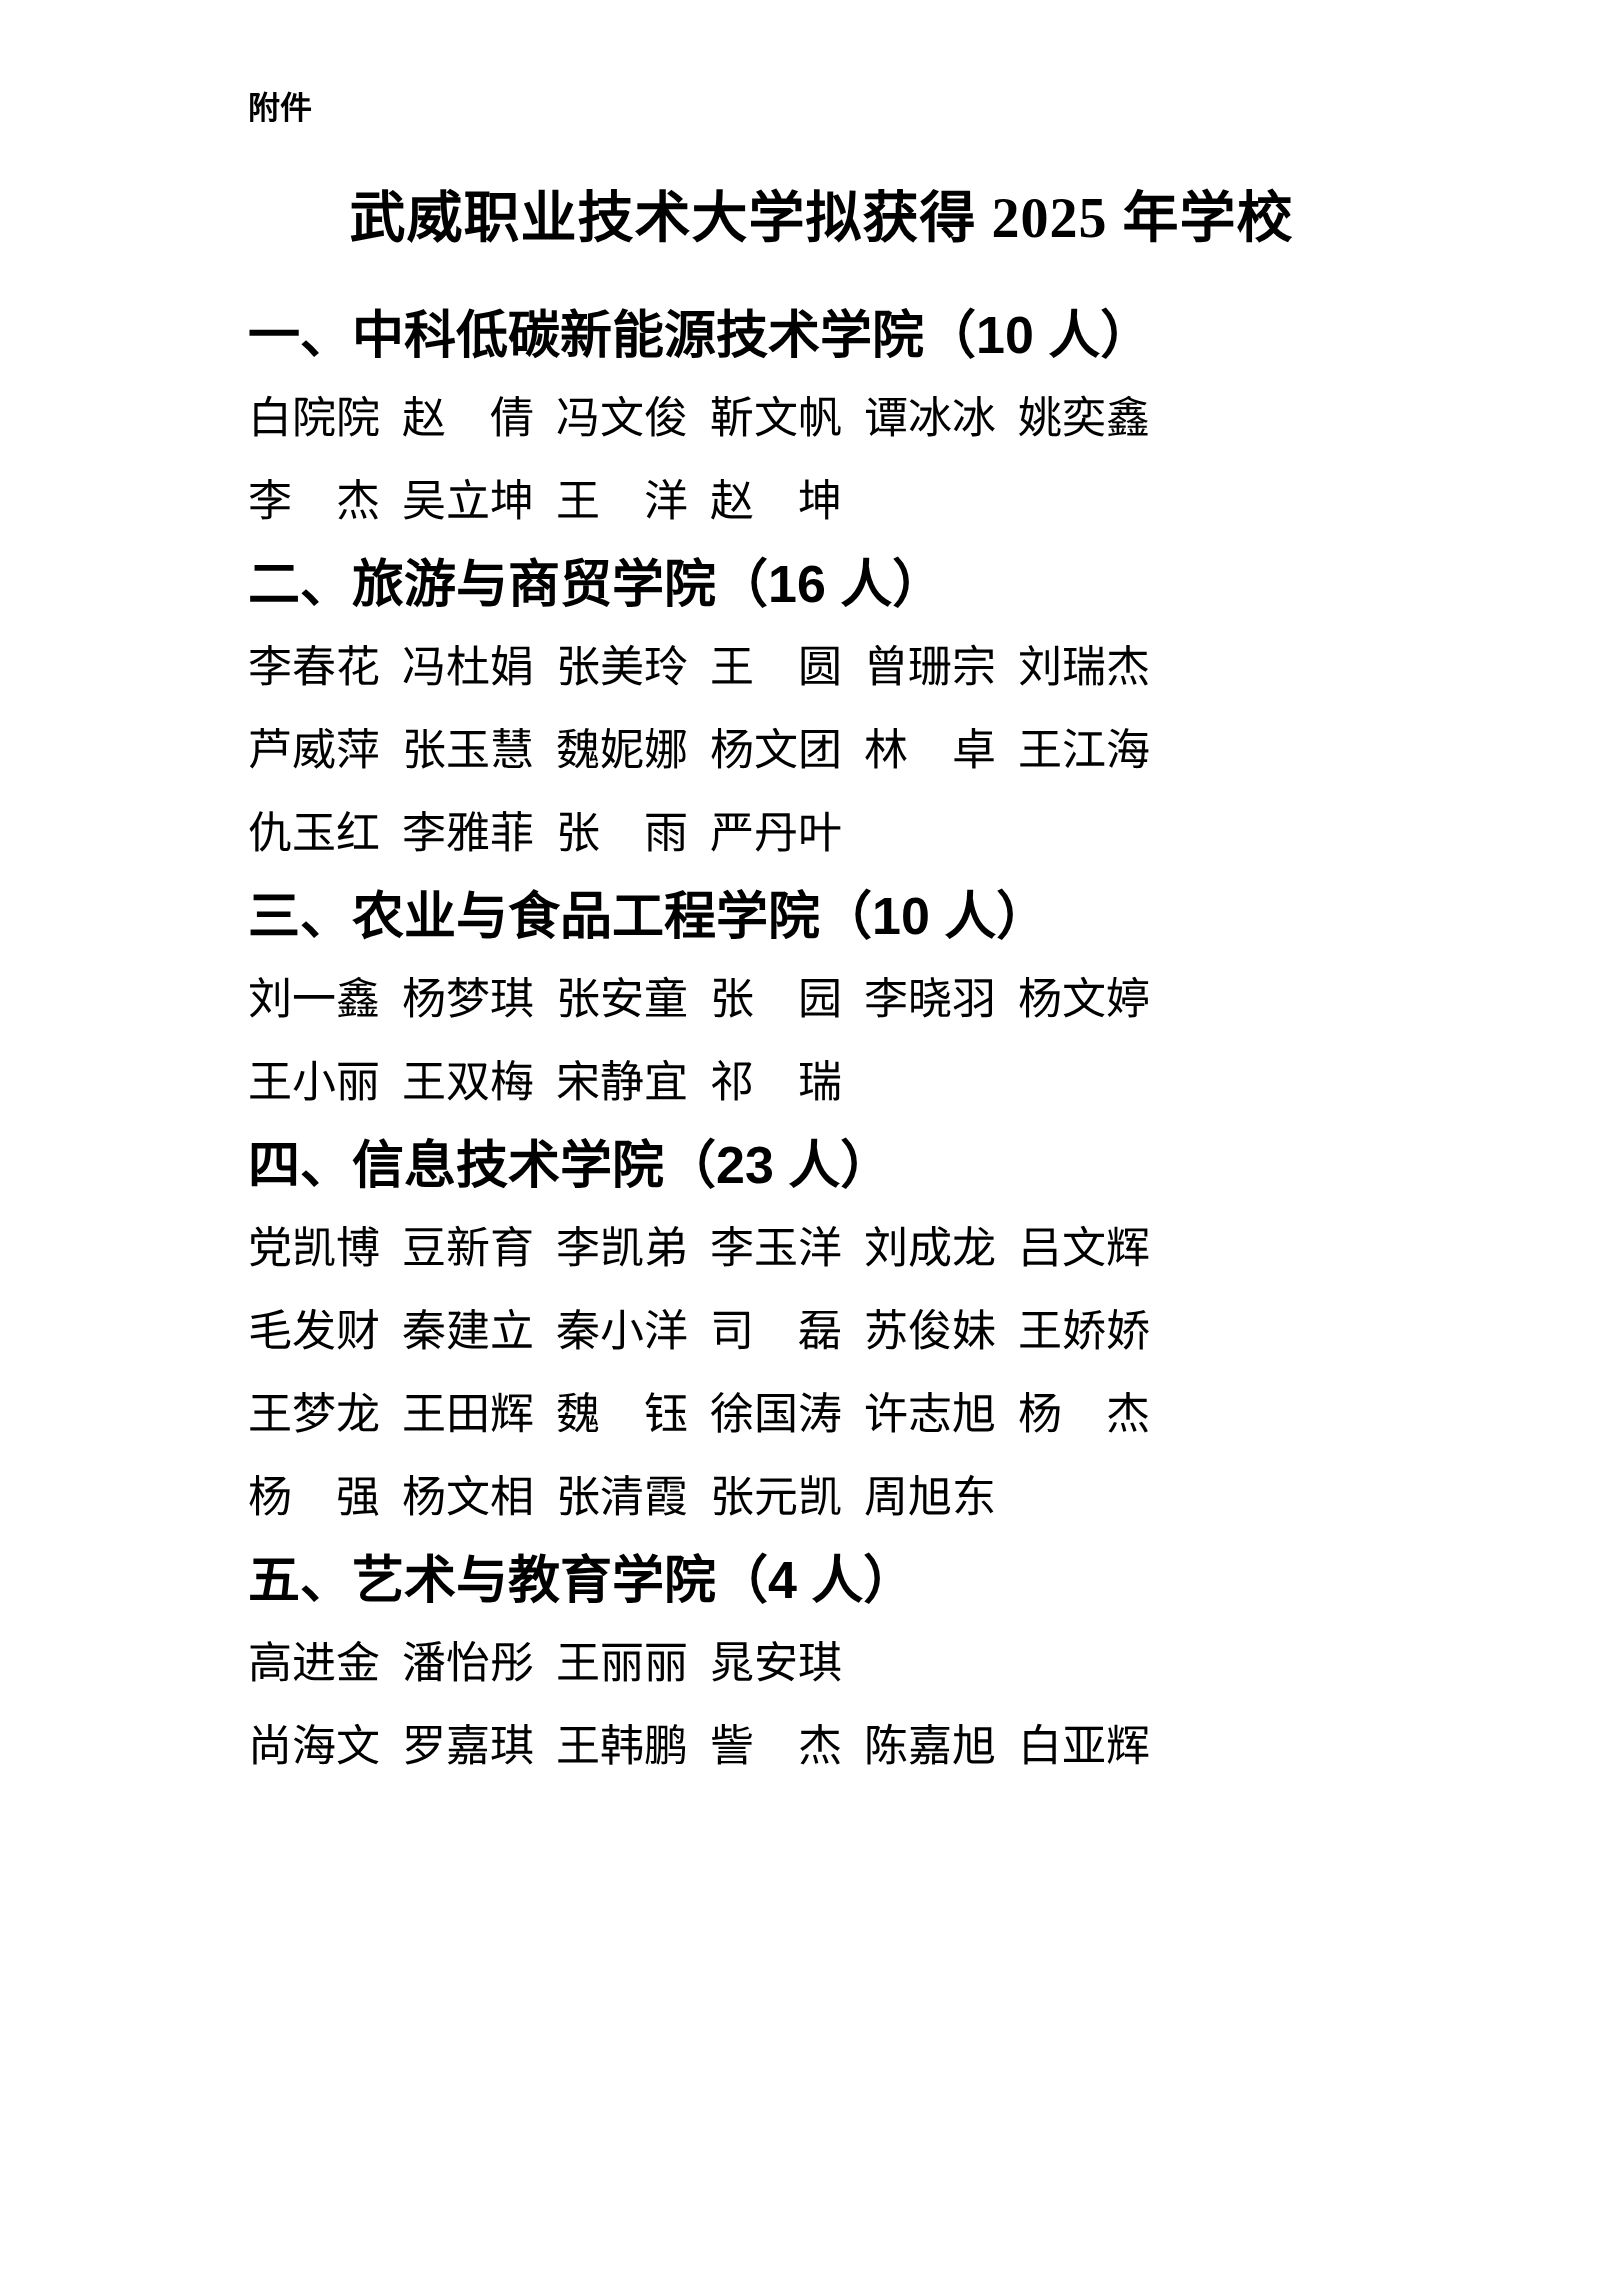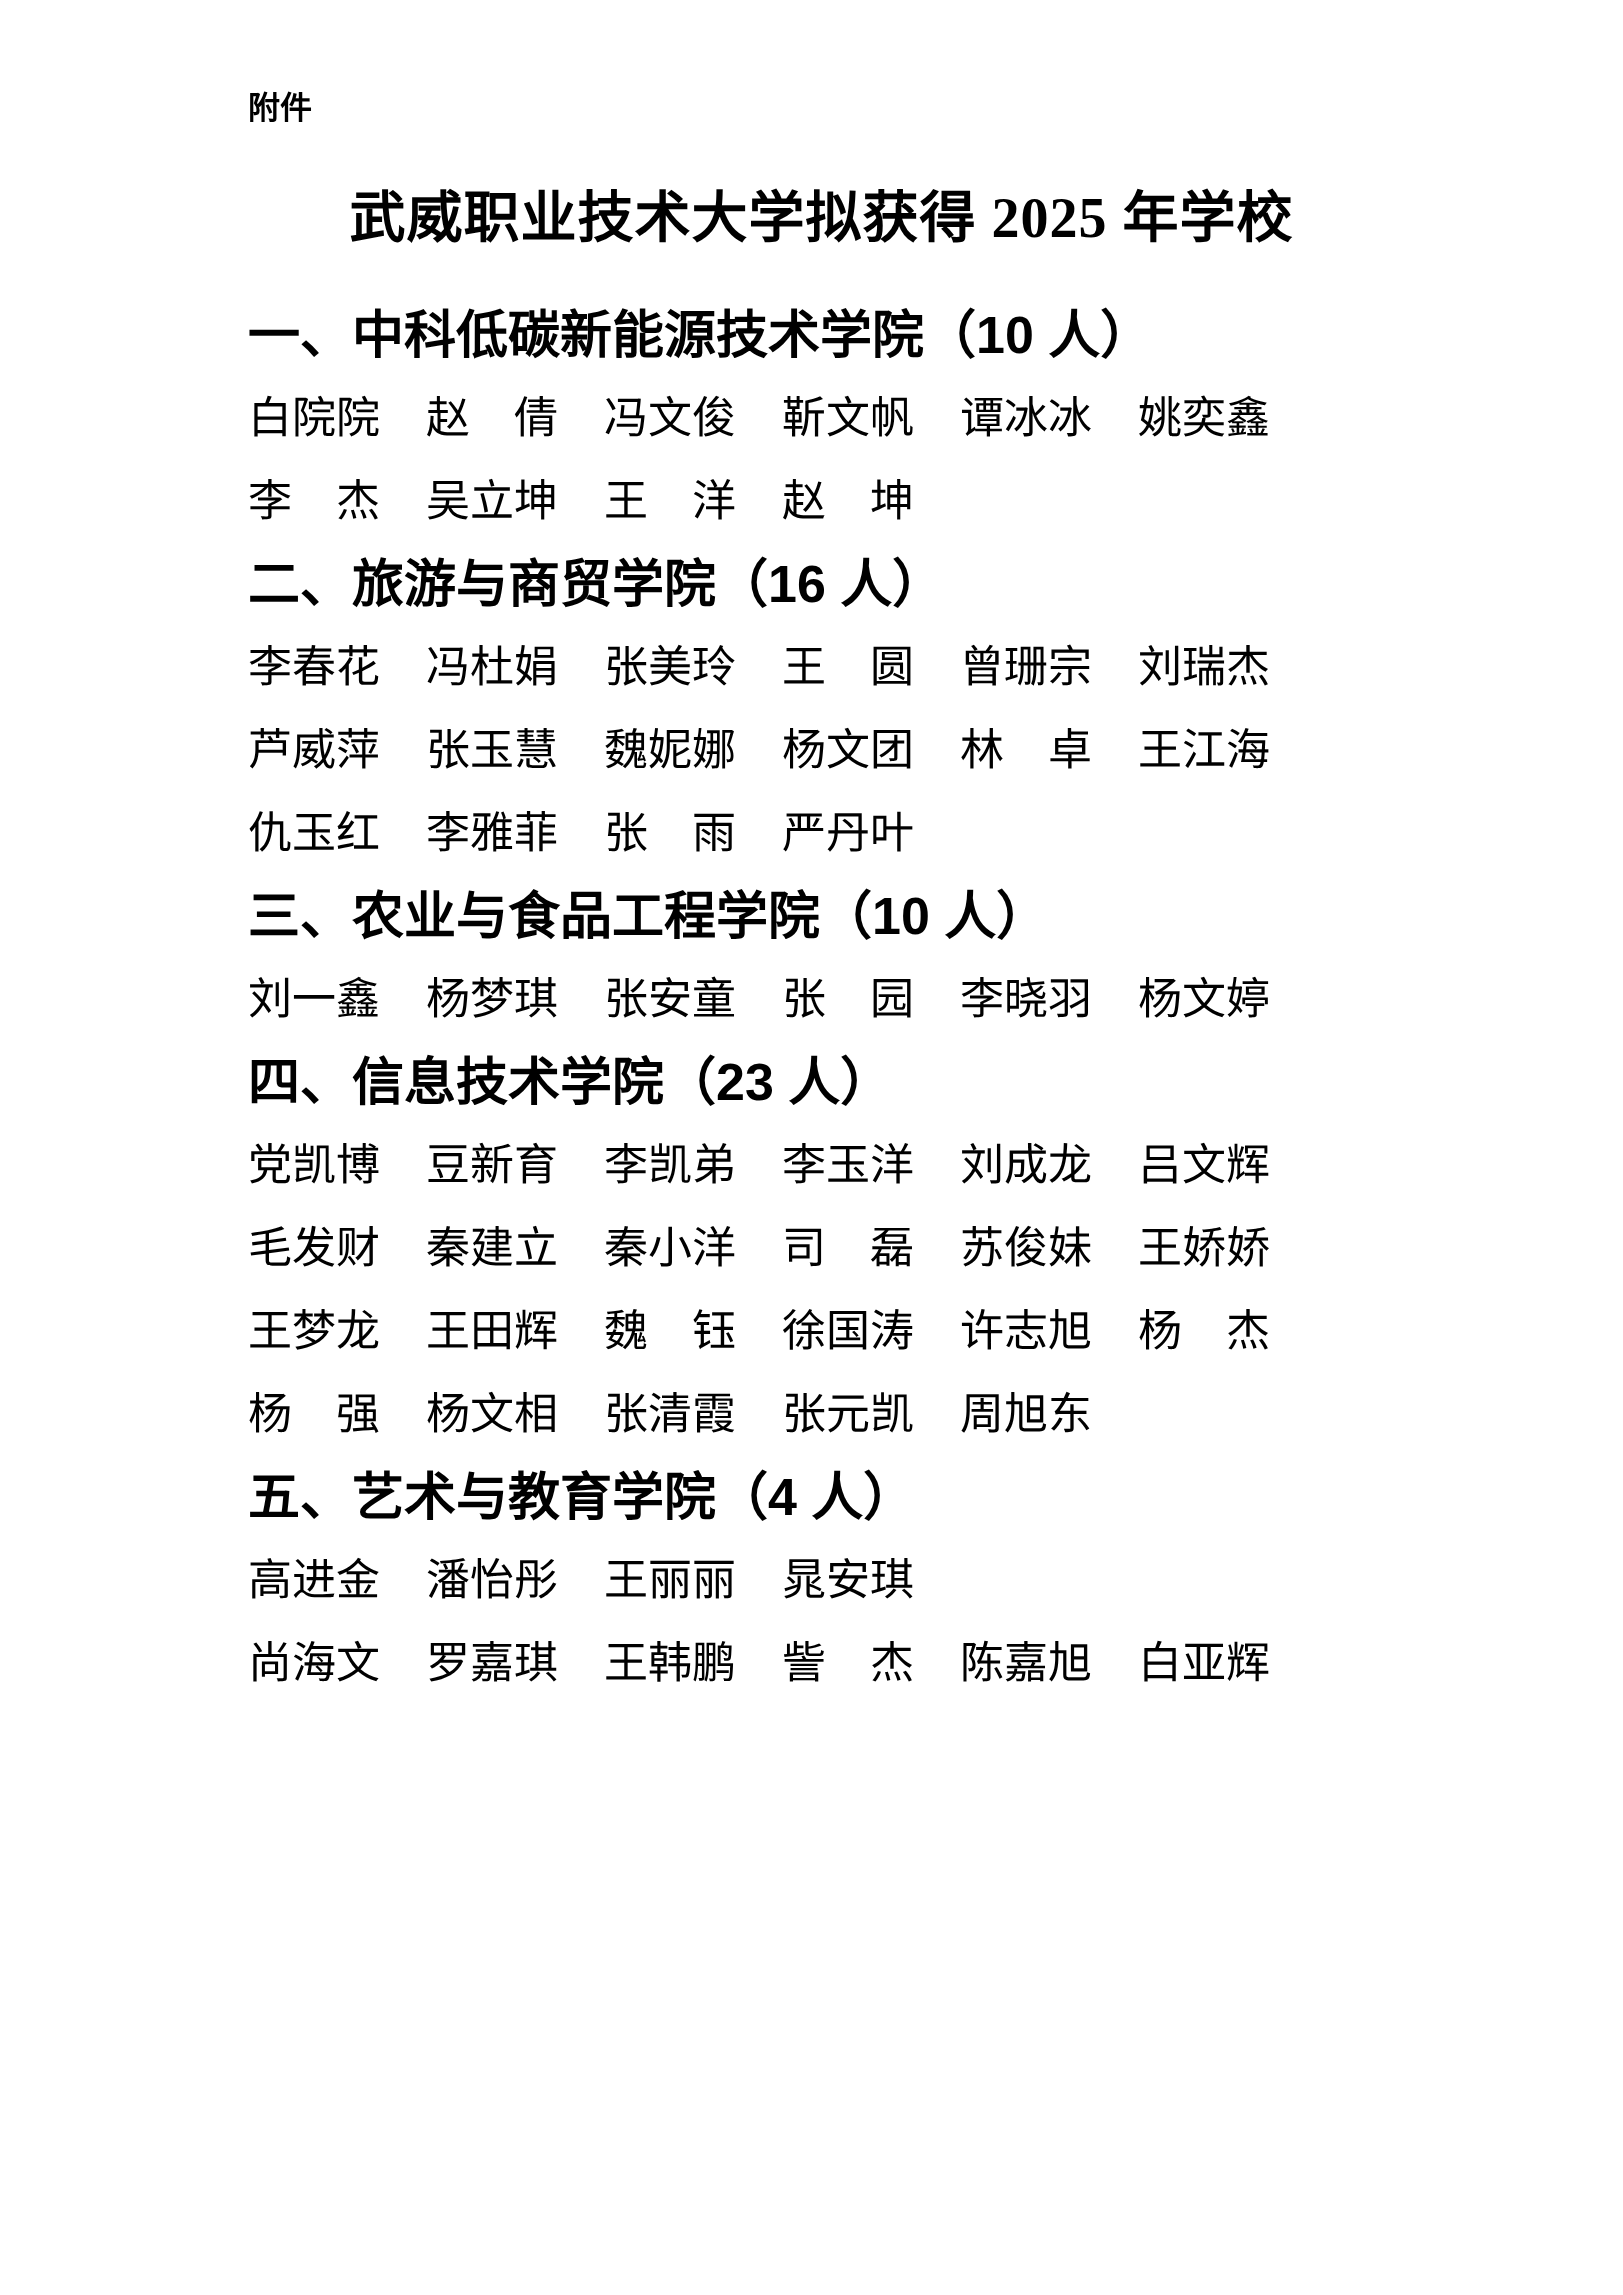--- a/index.html
+++ b/index.html
@@ -37,21 +37,21 @@
   .section-heading {
     font-family: "Liberation Sans", "DejaVu Sans", sans-serif;
     font-weight: bold;
     font-size: 52px;
     line-height: 83px;
     white-space: pre;
   }
   .name-row {
     display: flex;
     flex-wrap: nowrap;
-    gap: 46px;
+    gap: 22px;
     font-size: 44px;
     line-height: 83px;
   }
   .name { white-space: pre; }
   .ispace { display: inline-block; width: 44px; }
 </style>
 </head>
 <body>
 
 <div class="page">
@@ -107,20 +107,26 @@
       <section>
         <div class="section-heading">三、农业与食品工程学院（10 人）</div>
         <div class="name-row">
           <span class="name">刘一鑫</span>
           <span class="name">杨梦琪</span>
           <span class="name">张安童</span>
           <span class="name">张<span class="ispace"></span>园</span>
           <span class="name">李晓羽</span>
           <span class="name">杨文婷</span>
         </div>
+        <div class="name-row">
+          <span class="name">王小丽</span>
+          <span class="name">王双梅</span>
+          <span class="name">宋静宜</span>
+          <span class="name">祁<span class="ispace"></span>瑞</span>
+        </div>
       </section>
       <section>
         <div class="section-heading">四、信息技术学院（23 人）</div>
         <div class="name-row">
           <span class="name">党凯博</span>
           <span class="name">豆新育</span>
           <span class="name">李凯弟</span>
           <span class="name">李玉洋</span>
           <span class="name">刘成龙</span>
           <span class="name">吕文辉</span>

